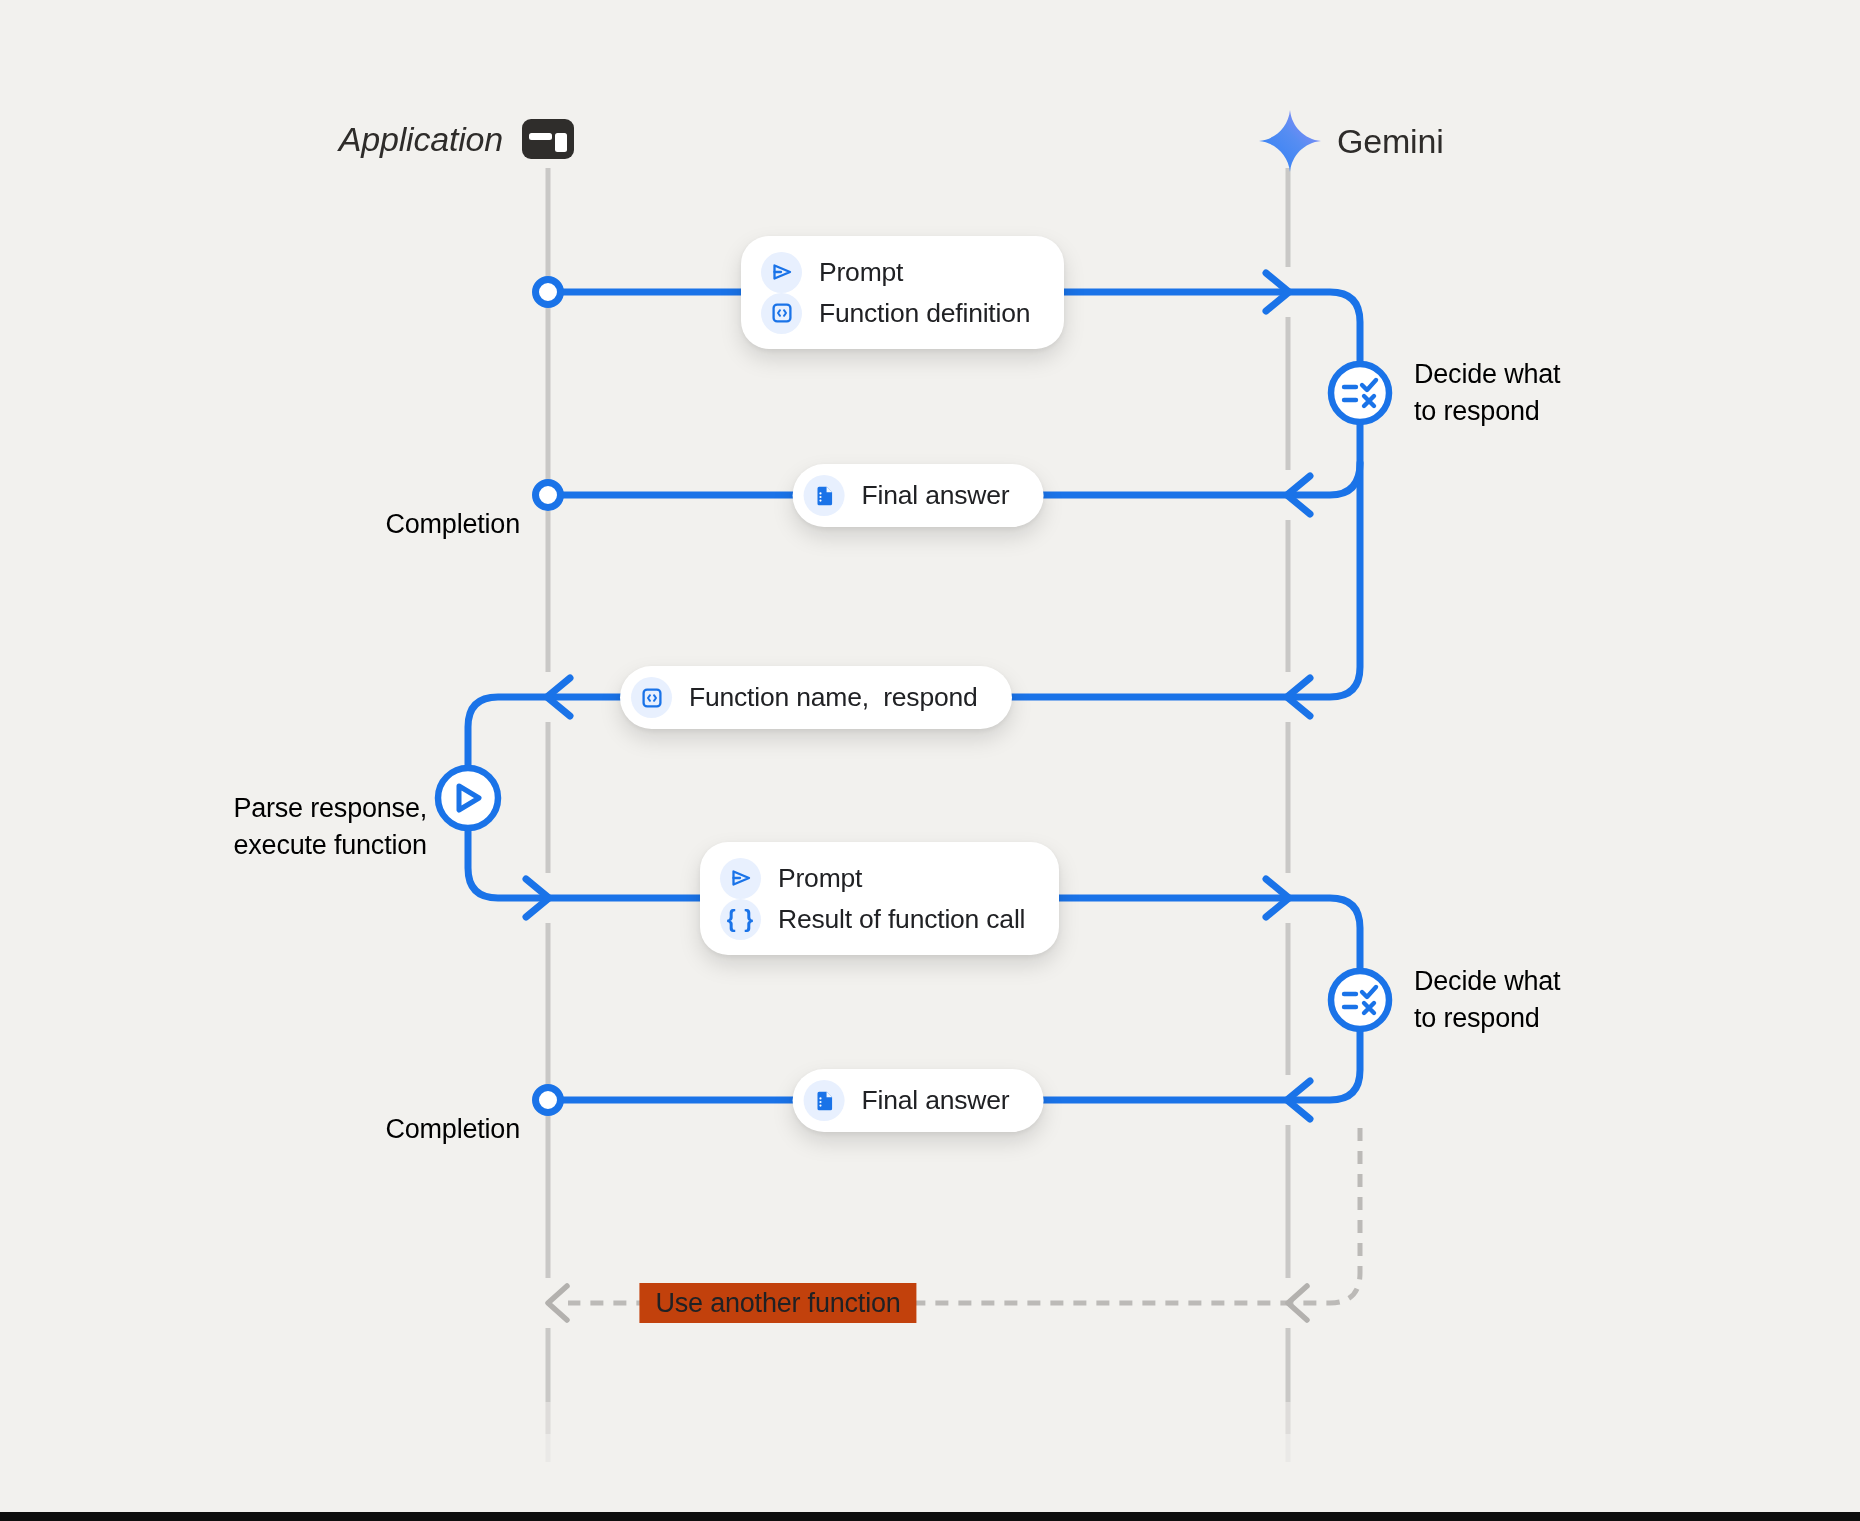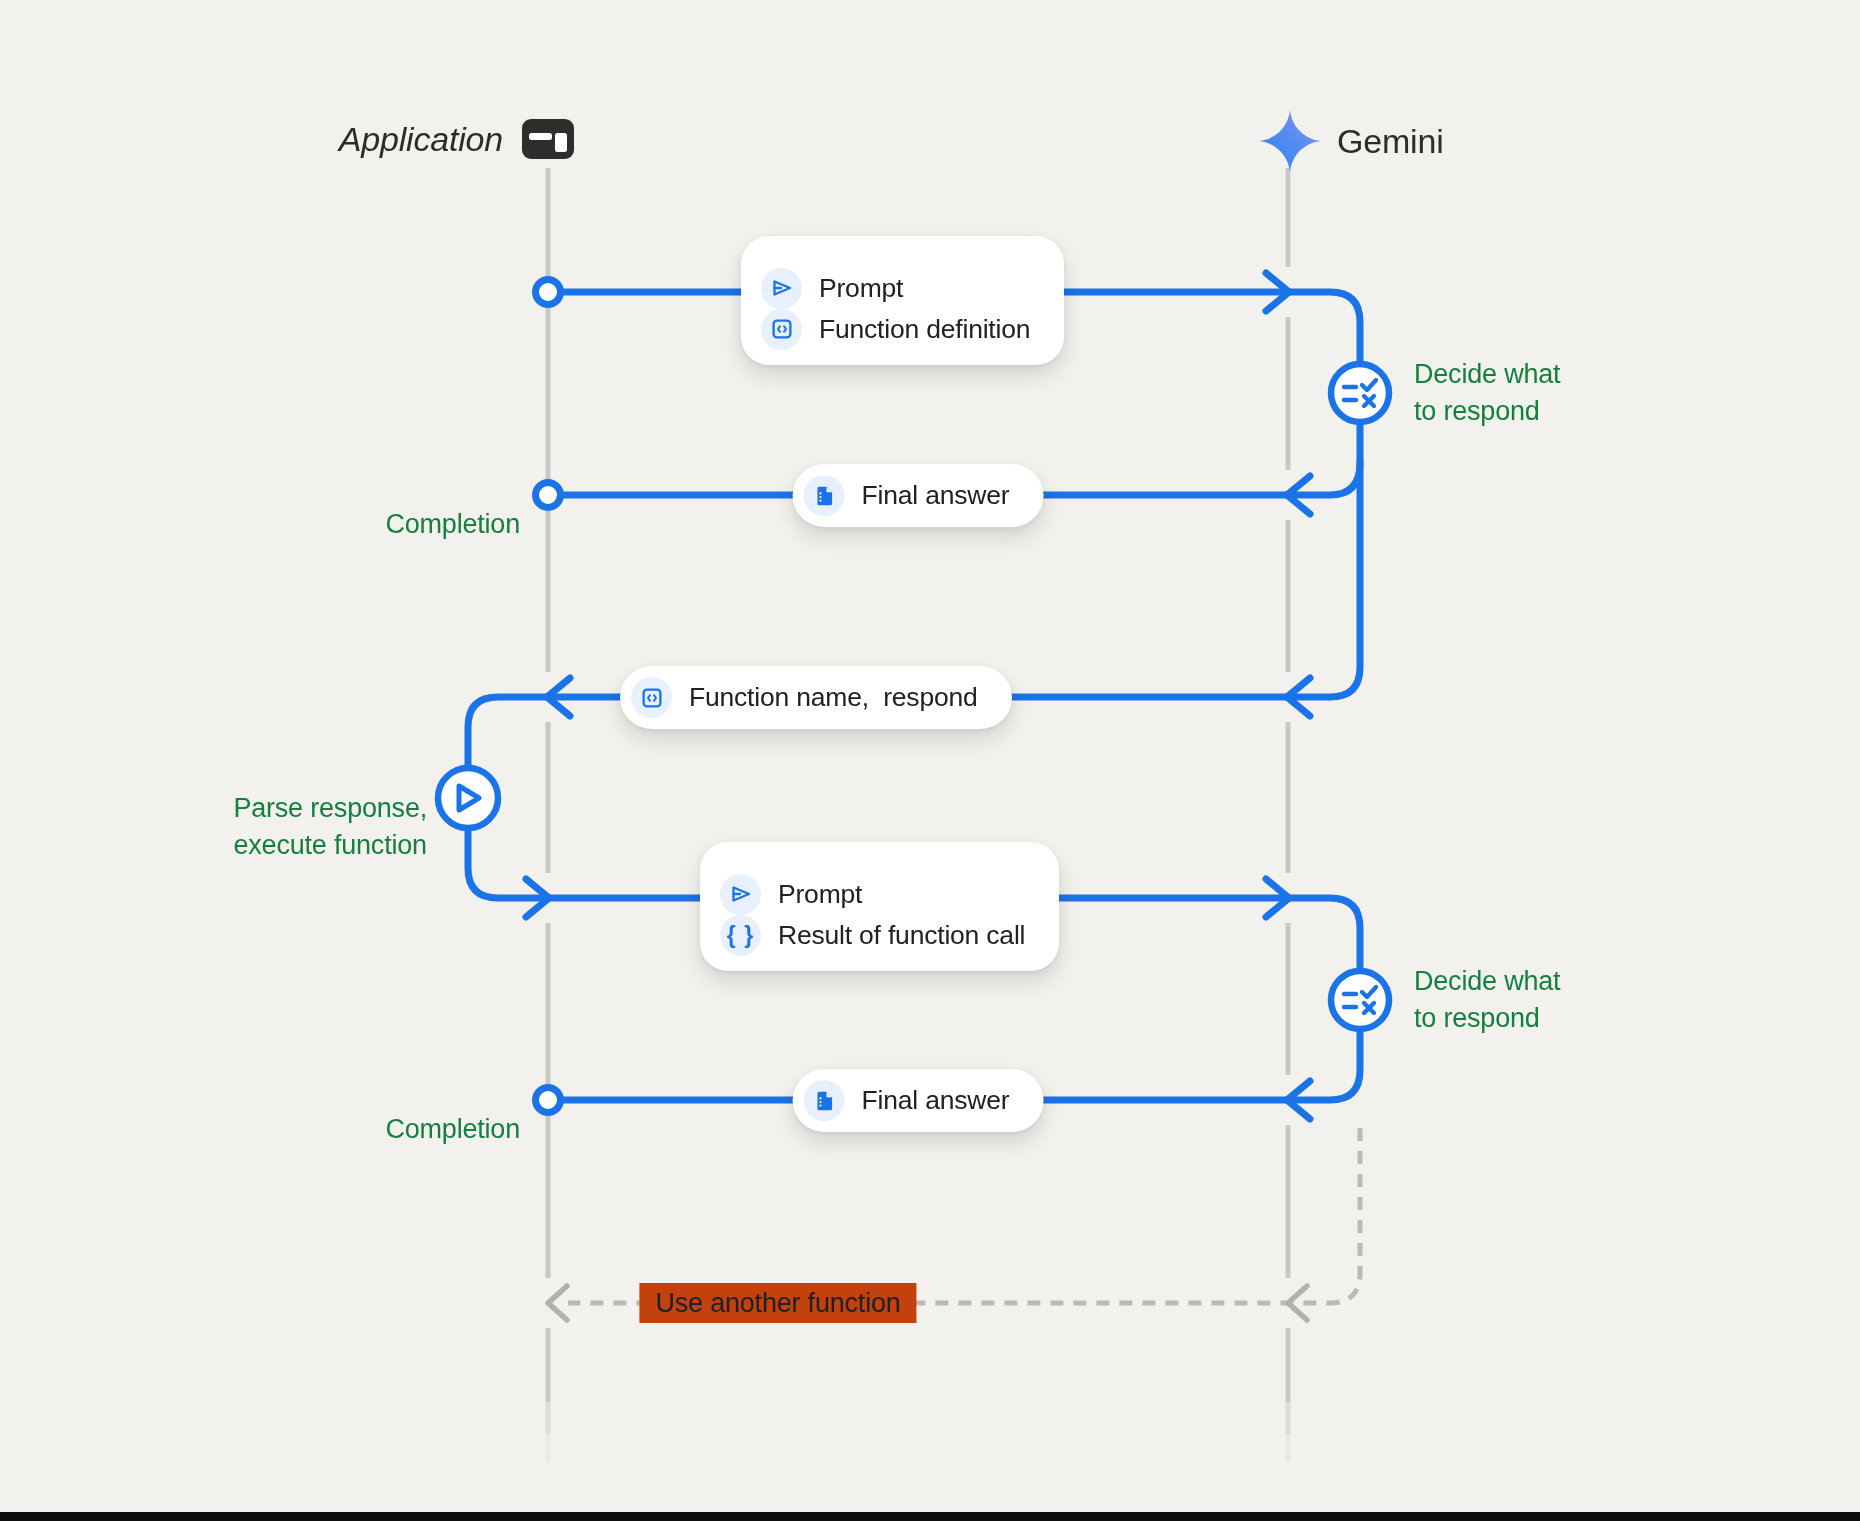--- a/index.html
+++ b/index.html
@@ -18,31 +18,31 @@
   .app-label{right:1357px;top:119px;text-align:right;font-style:italic;}
   .gemini-label{left:1337px;top:121px;}
 
   
   .card{
     position:absolute;z-index:2;background:#ffffff;
     box-shadow:0 10px 22px rgba(0,0,0,0.13), 0 2px 5px rgba(0,0,0,0.06);
     display:flex;align-items:center;
   }
   .pill{height:63px;border-radius:33px;padding:0 34px 0 11px;gap:17px;}
-  .tall{height:113px;border-radius:28px;padding:16px 34px 0 20px;flex-direction:column;justify-content:center;align-items:flex-start;}
+  .tall{height:113px;border-radius:28px;padding:0 34px 0 20px;flex-direction:column;justify-content:center;align-items:flex-start;}
   .card .row{display:flex;align-items:center;gap:17px;}
   .icon-chip{
     width:41px;height:41px;border-radius:50%;background:#e8f0fe;flex:0 0 41px;
     display:flex;align-items:center;justify-content:center;
   }
   .card .lbl{font-size:26.5px;letter-spacing:-0.2px;color:#202124;white-space:pre;}
   .braces{font-size:23px;font-weight:700;color:#1a73e8;letter-spacing:1px;}
 
   
-  .blue-lbl{color:#15803d;font-size:27px;line-height:37px;letter-spacing:-0.2px;white-space:nowrap;}
+  .blue-lbl{color:#000000;font-size:27px;line-height:37px;letter-spacing:-0.2px;white-space:nowrap;}
   .t-right{text-align:center;margin-top:29px;}
 
   .dash-note{
     font-size:27px;color:#202124;letter-spacing:-0.2px;line-height:40px;
     background:#c2410c;padding:0 16px;white-space:nowrap;transform:translateX(-50%);
   }
   .bottom-bar{position:absolute;left:0;right:0;bottom:0;height:9px;background:#0e0e0e;z-index:3;}
 </style>
 </head>
 <body>

